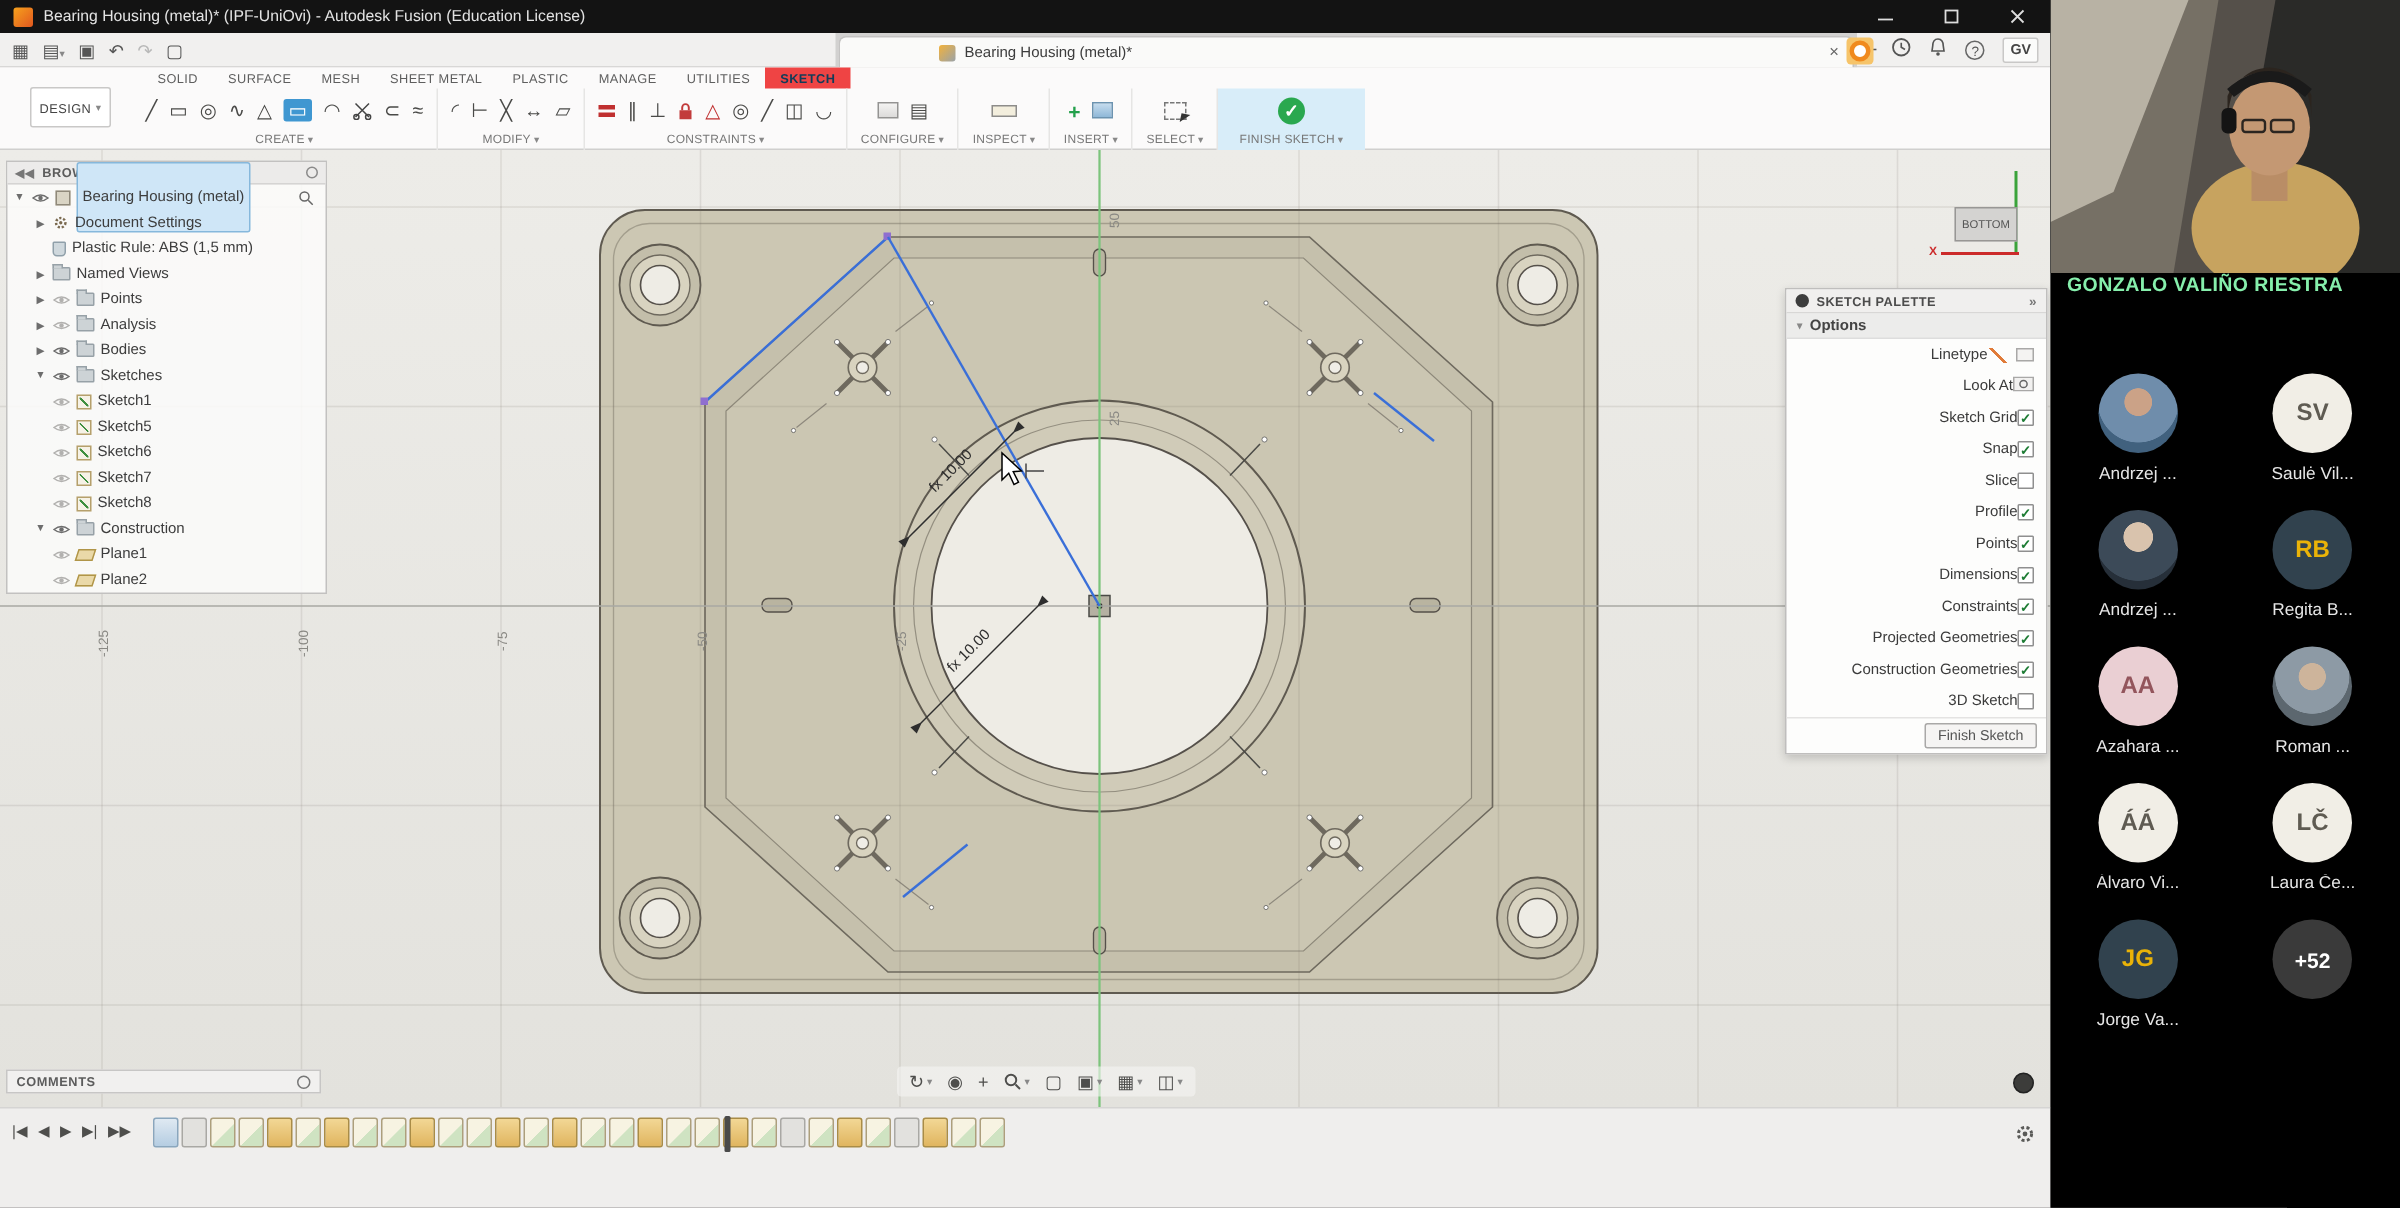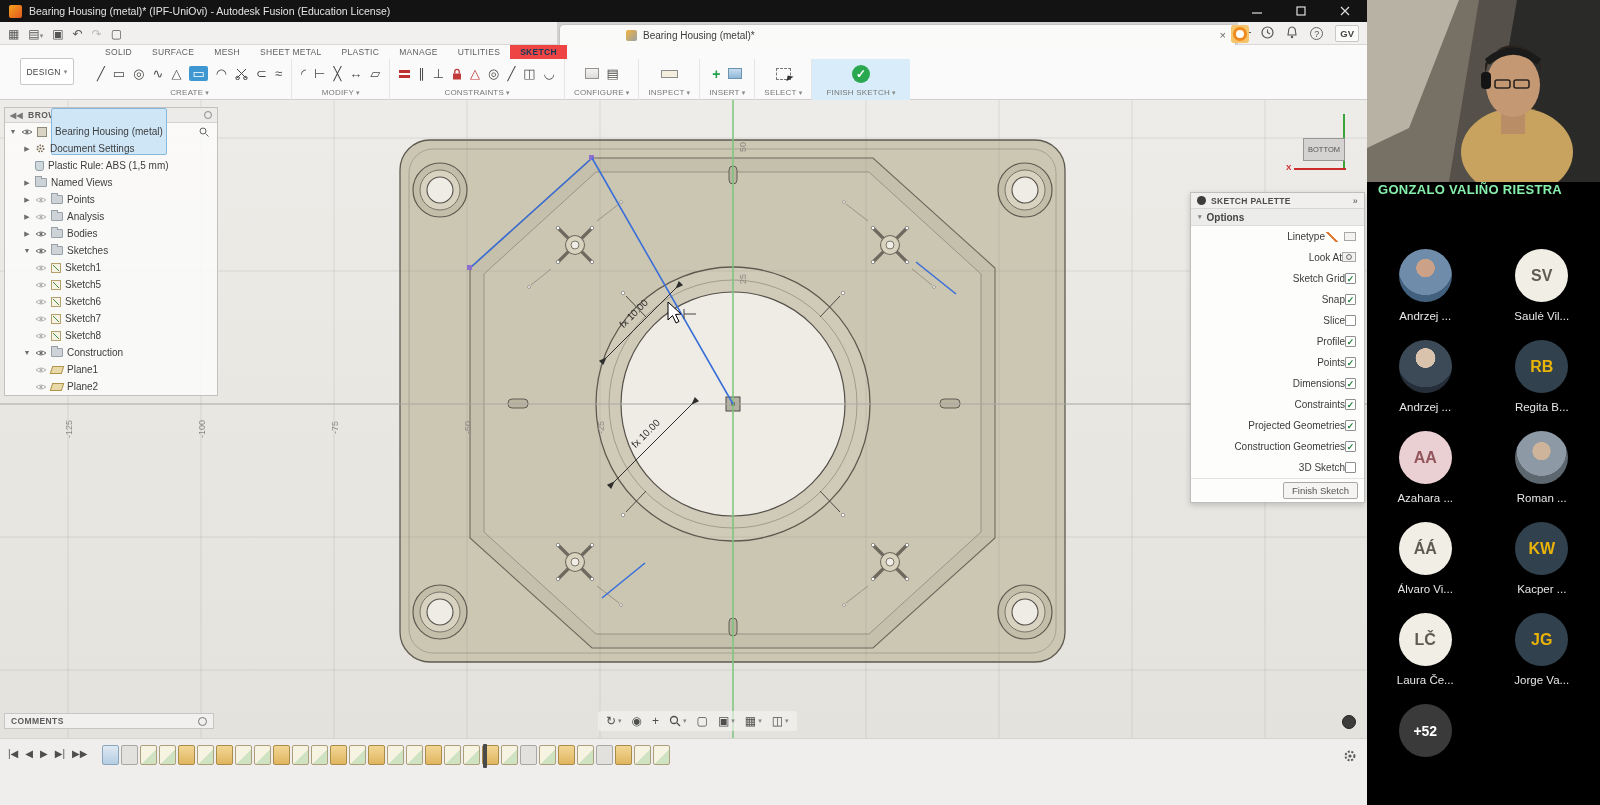--- a/index.html
+++ b/index.html
@@ -940,26 +940,20 @@
         <div class="p-name">Roman ...</div>
       </div>
 
       <div class="p-tile">
         <div class="p-avatar av-white">
           <span>ÁÁ</span>
         </div>
         <div class="p-name">Álvaro Vi...</div>
       </div>
 
-      <div class="p-tile">
-        <div class="p-avatar av-dark">
-          <span>KW</span>
-        </div>
-        <div class="p-name">Kacper ...</div>
-      </div>
 
       <div class="p-tile">
         <div class="p-avatar av-white">
           <span>LČ</span>
         </div>
         <div class="p-name">Laura Če...</div>
       </div>
 
       <div class="p-tile">
         <div class="p-avatar av-dark">

